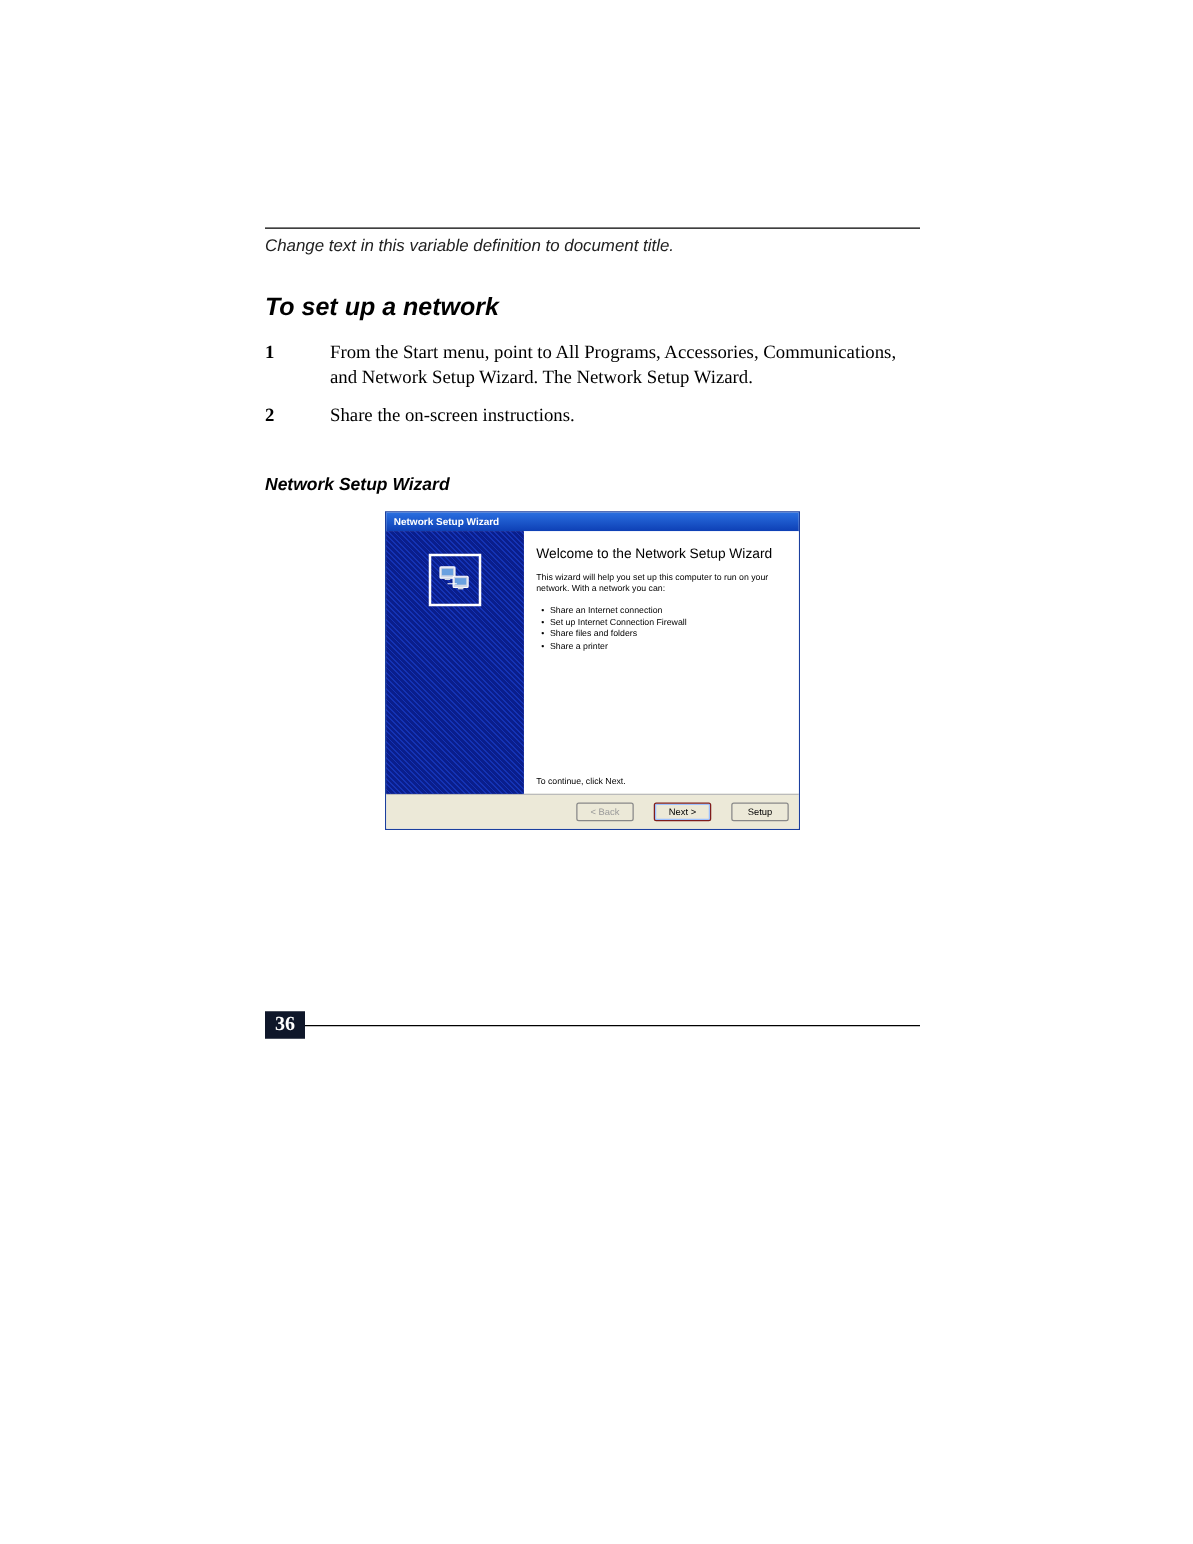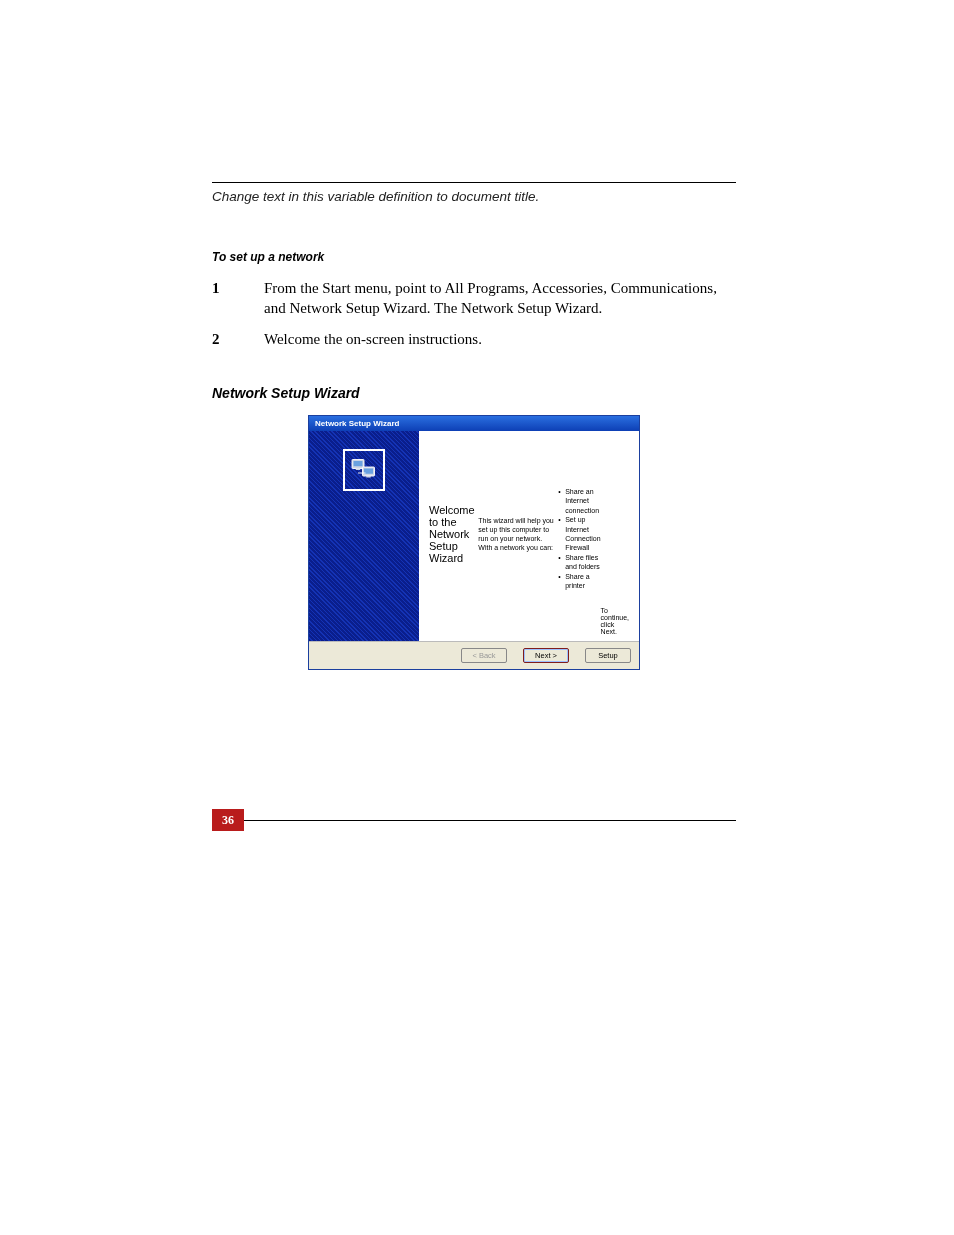--- a/index.html
+++ b/index.html
@@ -25,22 +25,22 @@
   .header-var {
     font-style: italic;
     font-family: Arial, Helvetica, sans-serif;
     font-size: 13.5px;
     color: #222;
   }
   .section-heading {
     font-family: Arial, Helvetica, sans-serif;
     font-weight: bold;
     font-style: italic;
-    font-size: 12px;
-    margin-top: 46px;
+    font-size: 20px;
+    margin-top: 31px;
     margin-bottom: 14px;
   }
   ol.steps {
     margin: 0; padding: 0; list-style: none;
     font-family: 'Times New Roman', serif;
     font-size: 15px;
     line-height: 1.35;
   }
   ol.steps li {
     display: flex;
@@ -89,24 +89,23 @@
   }
   .wizard-icon-frame {
     width: 42px; height: 42px;
     border: 2px solid #fff;
     display: flex; align-items: center; justify-content: center;
   }
   .wizard-icon-frame svg { width: 30px; height: 28px; }
   .wizard-main {
     flex: 1;
     padding: 12px 10px 6px 10px;
-    display: flex; flex-direction: row;
+    display: flex; flex-direction: column;
     font-size: 7px;
     color: #000;
-    align-items: center;
   }
   .wizard-welcome {
     font-size: 11px;
     font-family: Tahoma, Arial, sans-serif;
     margin-bottom: 10px;
   }
   .wizard-desc { margin-bottom: 8px; line-height: 1.25; }
   .wizard-list { margin: 0 0 0 4px; padding: 0; list-style: none; }
   .wizard-list li { position: relative; padding-left: 7px; line-height: 1.35; }
   .wizard-list li::before {
@@ -135,25 +134,25 @@
   
   .page-footer {
     position: absolute;
     left: 212px;
     bottom: 196px;
     width: 524px;
     display: flex;
     align-items: center;
   }
   .page-num {
-    background: #b91c1c;
+    background: #0f172a;
     color: #fff;
     font-family: 'Times New Roman', serif;
     font-weight: bold;
-    font-size: 12px;
+    font-size: 16px;
     width: 32px; height: 22px;
     display: flex; align-items: center; justify-content: center;
     margin-right: 0;
   }
   .foot-rule {
     flex: 1;
     border-top: 1.5px solid #000;
     height: 0;
   }
 </style>
@@ -167,21 +166,21 @@
 
     <div class="section-heading">To set up a network</div>
 
     <ol class="steps">
       <li>
         <span class="num">1</span>
         <span class="txt">From the Start menu, point to All Programs, Accessories, Communications, and Network Setup Wizard. The Network Setup Wizard.</span>
       </li>
       <li>
         <span class="num">2</span>
-        <span class="txt">Welcome the on-screen instructions.</span>
+        <span class="txt">Share the on-screen instructions.</span>
       </li>
     </ol>
 
     <div class="sub-heading">Network Setup Wizard</div>
 
     <div class="wizard">
       <div class="wizard-title">Network Setup Wizard</div>
       <div class="wizard-body">
         <div class="wizard-side">
           <div class="wizard-icon-frame">

